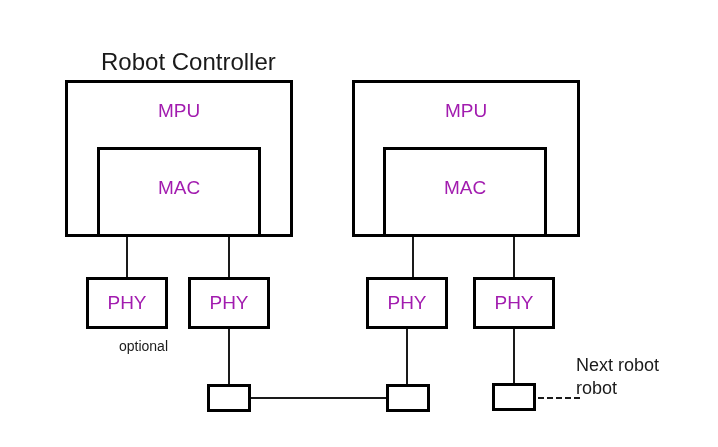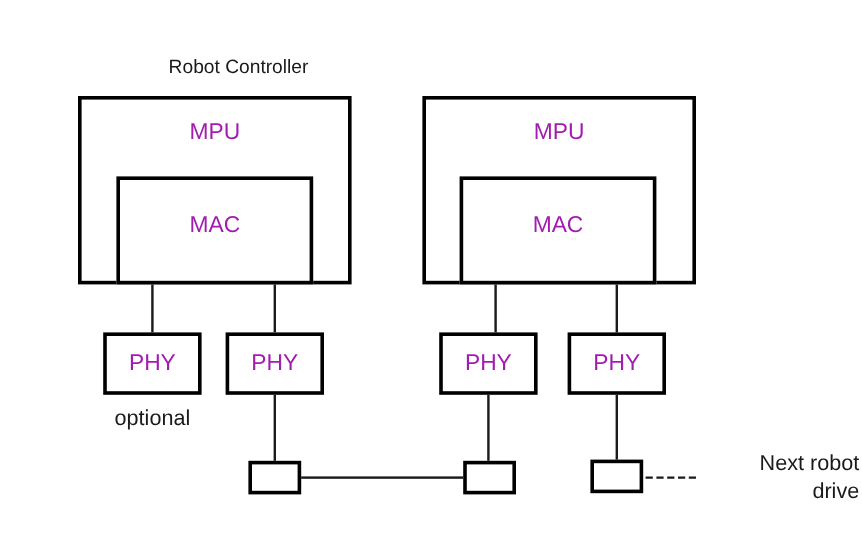--- a/index.html
+++ b/index.html
@@ -42,23 +42,23 @@
   }
   .wire-v { width: 2px; }
   .wire-h { height: 2px; }
   .wire-dashed {
     position: absolute;
     height: 0;
     border-top: 2px dashed #1a1a1a;
     background: none;
   }
   
-  .t-title   { font-size: 16px; text-align: right; }
+  .t-title   { font-size: 24px; }
   .t-block   { font-size: 19px; }
-  .t-small   { font-size: 18px; }
+  .t-small   { font-size: 14px; text-align: right; }
   .t-note    { font-size: 18px; line-height: 23px; white-space: normal; }
 
   
   .layer-outer { z-index: 1; }
   .layer-inner { z-index: 3; }
   .layer-wire  { z-index: 2; }
   .layer-leaf  { z-index: 4; }
   .layer-text  { z-index: 5; }
 </style>
 </head>
@@ -105,18 +105,18 @@
   <div class="wire wire-v layer-wire" style="left:513px; top:329px; height:55px;"></div>
 
   <div class="wire wire-h layer-wire" style="left:250px; top:397px; width:138px;"></div>
 
   <div class="node layer-leaf" style="left:207px; top:384px; width:44px; height:28px;"></div>
   <div class="node layer-leaf" style="left:386px; top:384px; width:44px; height:28px;"></div>
   <div class="node layer-leaf" style="left:492px; top:383px; width:44px; height:28px;"></div>
 
   <div class="wire-dashed layer-wire" style="left:538px; top:397px; width:42px;"></div>
 
-  <div class="caption t-note layer-text" style="left:576px; top:375px; width:140px; text-align:right;">
+  <div class="caption t-note layer-text" style="left:576px; top:354px; width:140px; text-align:left;">
     <div>Next robot</div>
-    <div>drive</div>
+    <div>robot</div>
   </div>
 
 </div>
 
 </body></html>

